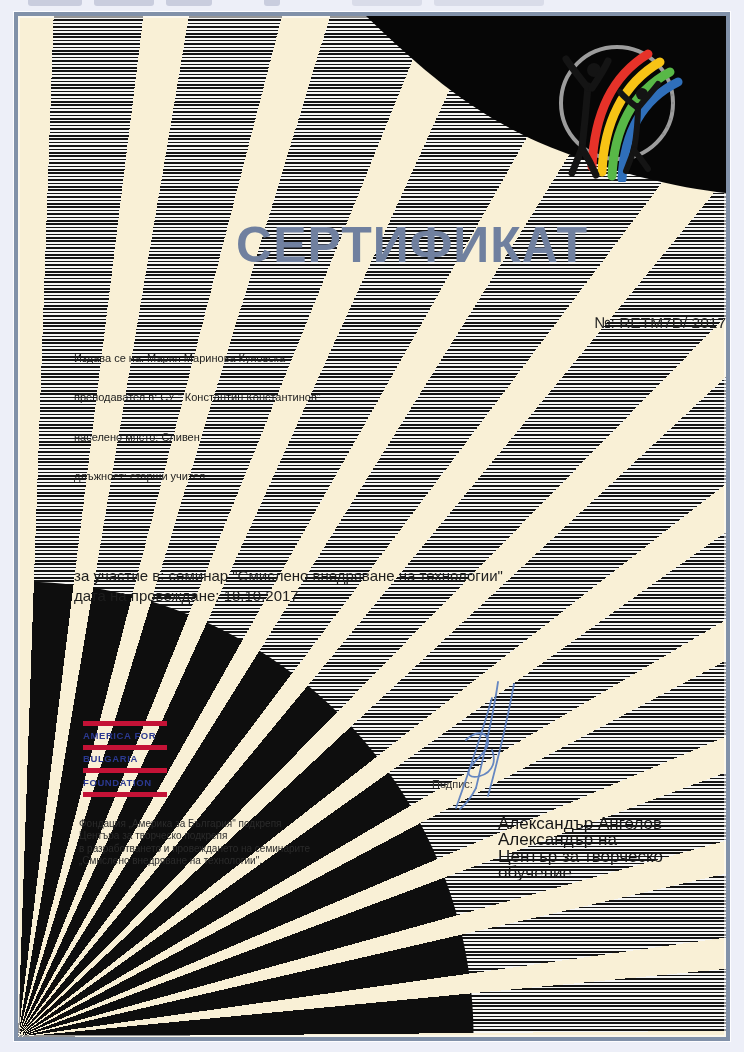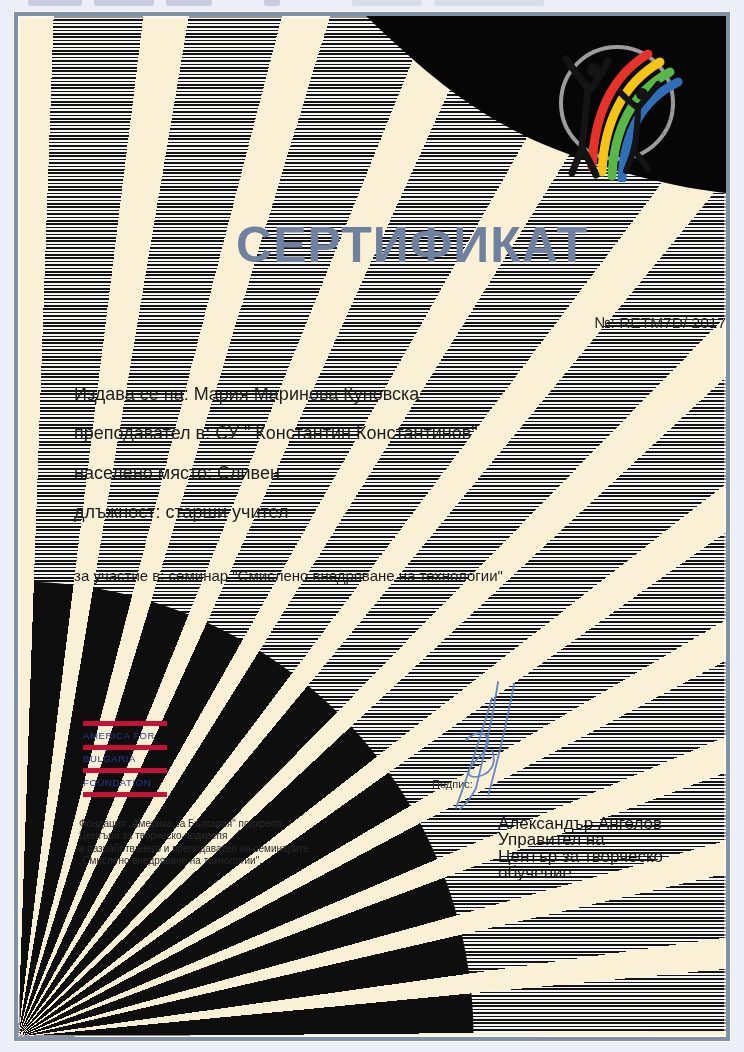--- a/index.html
+++ b/index.html
@@ -27,28 +27,28 @@
   .wave{position:absolute;left:0;top:0;z-index:3;}
   .cct-logo{position:absolute;left:524px;top:16px;z-index:4;}
   .title{
     position:absolute;top:200px;left:0;width:100%;text-align:center;z-index:5;
     font-size:50px;font-weight:bold;letter-spacing:1px;color:#70809f;padding-left:40px;
   }
   .number{
     position:absolute;top:298px;left:0;width:100%;text-align:right;z-index:5;
     font-size:15.5px;color:#222;
   }
-  .recipient{position:absolute;left:56px;top:336px;z-index:5;font-size:18px;color:#1d1d1d;margin-top:32px;}
+  .recipient{position:absolute;left:56px;top:336px;z-index:5;font-size:11px;color:#1d1d1d;}
   .recipient div{height:39.4px;}
   .event{position:absolute;left:56px;top:550px;z-index:5;font-size:15px;line-height:19.6px;color:#1d1d1d;}
 
   .abf{position:absolute;left:65px;top:705px;width:84px;z-index:5;}
   .abf .bar{height:5px;background:#c41236;}
   .abf .row{height:18.5px;display:flex;align-items:center;
-    font-size:9.5px;font-weight:normal;letter-spacing:.6px;color:#2b3990;white-space:nowrap;}
+    font-size:9.5px;font-weight:bold;letter-spacing:.6px;color:#2b3990;white-space:nowrap;}
 
   .footer-note{position:absolute;left:61px;top:802px;z-index:5;font-size:10px;line-height:12.4px;color:#2b2b2b;white-space:nowrap;}
 
   .sig-label{position:absolute;left:382px;top:762px;z-index:5;font-size:11px;color:#333;margin-left:32px;}
   .signature{position:absolute;left:418px;top:664px;z-index:5;}
   .signatory{position:absolute;left:480px;top:800px;z-index:5;font-size:17px;line-height:16.4px;color:#161616;}
 </style>
 </head>
 <body>
 
@@ -107,48 +107,49 @@
 
   <div class="recipient">
     <div>Издава се на: Мария Маринова Куновска</div>
     <div>преподавател в: СУ " Константин Константинов"</div>
     <div>населено място: Сливен</div>
     <div>длъжност: старши учител</div>
   </div>
 
   <div class="event">
     <div>за участие в: семинар "Смислено внедряване на технологии"</div>
+    <div>дата на провеждане: 18.10.2017</div>
   </div>
 
   <div class="abf">
     <div class="bar"></div>
     <div class="row">AMERICA FOR</div>
     <div class="bar"></div>
     <div class="row">BULGARIA</div>
     <div class="bar"></div>
     <div class="row">FOUNDATION</div>
     <div class="bar"></div>
   </div>
 
   <div class="footer-note">
     <div>Фондация „Америка за България" подкрепя</div>
     <div>Центъра за творческо подкрепя</div>
-    <div>в разработването и преподавател на семинарите</div>
+    <div>в разработването и провеждането на семинарите</div>
     <div>„Смислено внедряване на технологии".</div>
   </div>
 
   <div class="sig-label">Подпис:</div>
   <svg class="signature" width="120" height="130" viewBox="0 0 120 130">
     <g fill="none" stroke="#5f82c0" stroke-width="1.8" stroke-linecap="round" opacity="0.95">
       <path d="M62,2 C58,30 48,75 40,108"></path>
       <path d="M78,4 C72,36 62,80 52,116"></path>
       <path d="M30,60 C38,52 50,50 52,60 C54,70 40,78 34,88 C30,94 34,99 44,96 C58,92 60,80 56,70"></path>
       <path d="M20,128 C30,100 44,60 56,18"></path>
       <path d="M40,108 C36,116 30,124 24,129"></path>
     </g>
   </svg>
   <div class="signatory">
     <div>Александър Ангелов</div>
-    <div>Управител на</div>
+    <div>Александър на</div>
     <div>Център за творческо обучение</div>
   </div>
 
 </div>
 
 </body></html>

